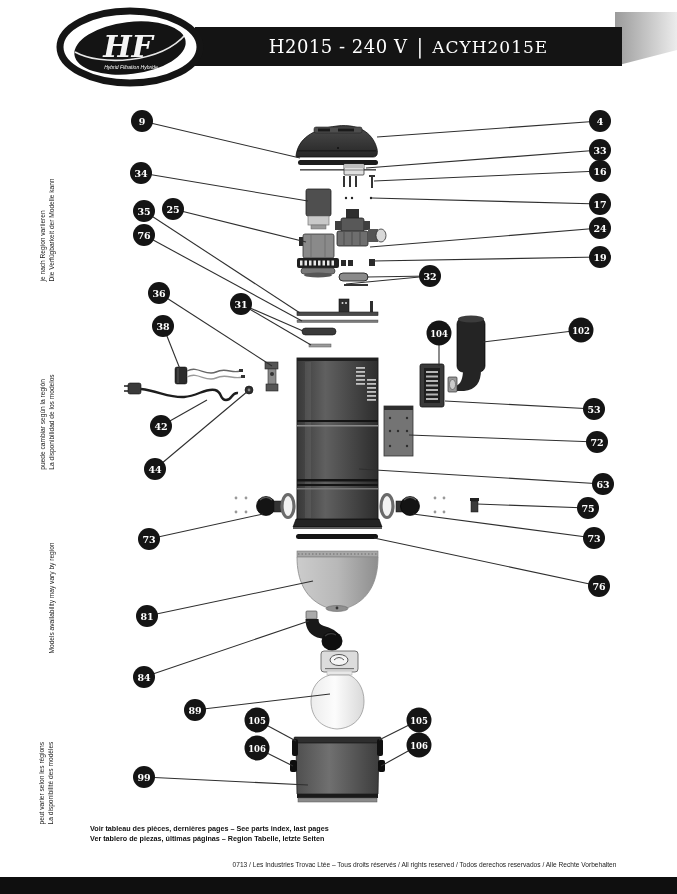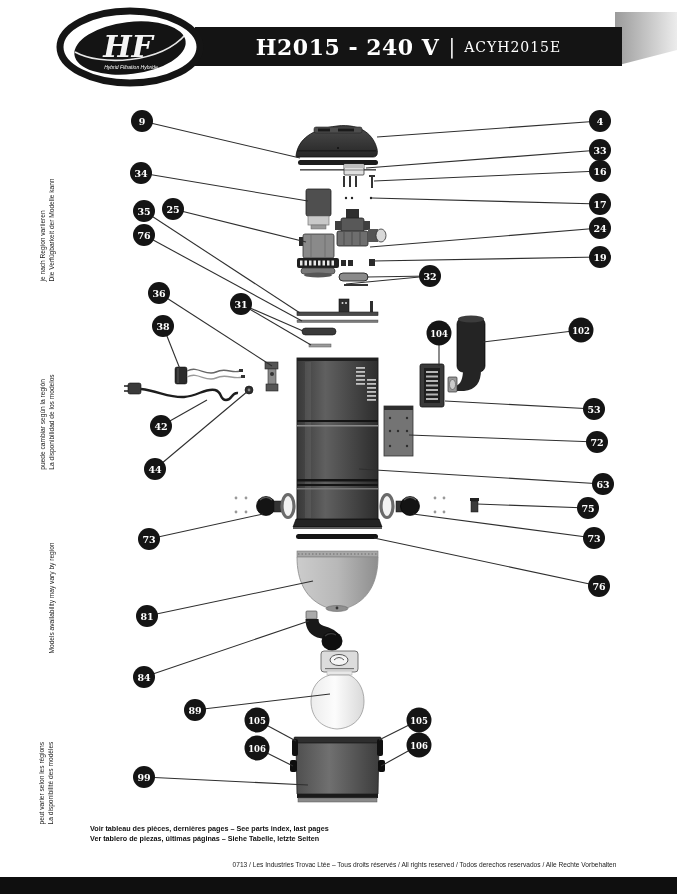--- a/index.html
+++ b/index.html
@@ -3,23 +3,23 @@
 <meta charset="utf-8">
 <style>
   html,body{margin:0;padding:0;background:#e9e9e9;}
   .page{position:relative;width:677px;height:894px;background:#fff;overflow:hidden;
         font-family:"Liberation Sans",sans-serif;color:#1f1f1f;}
   .diagram-svg{position:absolute;left:0;top:0;}
   
   .banner{position:absolute;left:195px;top:27px;width:427px;height:39px;background:#141414;
           display:flex;align-items:center;justify-content:center;gap:9px;
           font-family:"DejaVu Serif",serif;color:#fff;}
-  .banner .model{font-weight:bold;font-size:22px;letter-spacing:.5px;}
+  .banner .model{font-weight:normal;font-size:18px;letter-spacing:.5px;}
   .banner .sep{font-weight:normal;font-size:20px;opacity:.95;transform:translateY(-1px);}
-  .banner .code{font-weight:normal;font-size:14px;letter-spacing:1px;}
+  .banner .code{font-weight:normal;font-size:17px;letter-spacing:1px;}
   .logo{position:absolute;left:55px;top:6px;}
   
   .side-note{position:absolute;display:flex;flex-direction:column-reverse;
              transform:translate(-50%,-50%) rotate(-90deg);
              font-size:6.6px;line-height:1.35;color:#222;white-space:nowrap;}
   .sn-de{left:48px;top:230px;}
   .sn-es{left:48px;top:422px;}
   .sn-en{left:52px;top:598px;}
   .sn-fr{left:47px;top:783px;}
   
@@ -495,18 +495,18 @@
   <div class="side-note sn-en">
     <span>Models availability may vary by region</span>
   </div>
   <div class="side-note sn-fr">
     <span>La disponibilité des modèles</span>
     <span>peut varier selon les régions</span>
   </div>
 
   <div class="footnote">
     <div>Voir tableau des pièces, dernières pages – See parts index, last pages</div>
-    <div>Ver tablero de piezas, últimas páginas – Siehe Tabelle, letzte Seiten</div>
+    <div>Ver tablero de piezas, últimas páginas – Region Tabelle, letzte Seiten</div>
   </div>
   <div class="copyright">0713 / Les Industries Trovac Ltée – Tous droits réservés / All rights reserved / Todos derechos reservados / Alle Rechte Vorbehalten</div>
   <div class="bottom-bar"></div>
 
 </div>
 
 </body></html>

